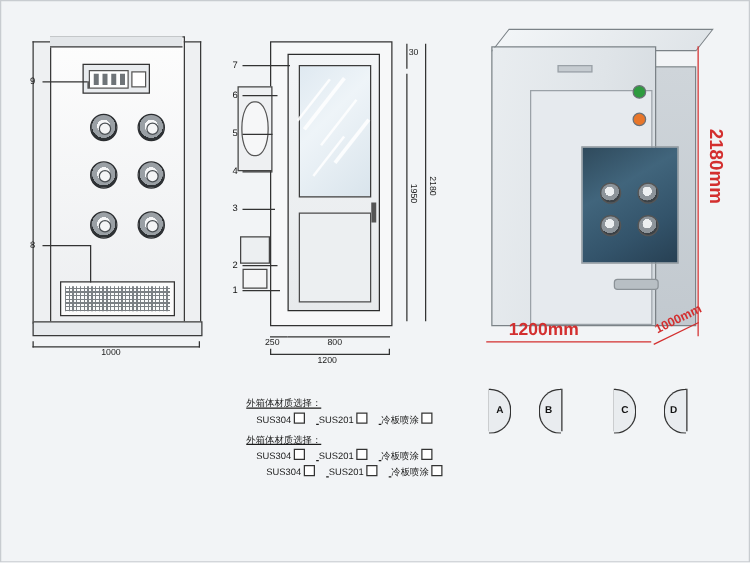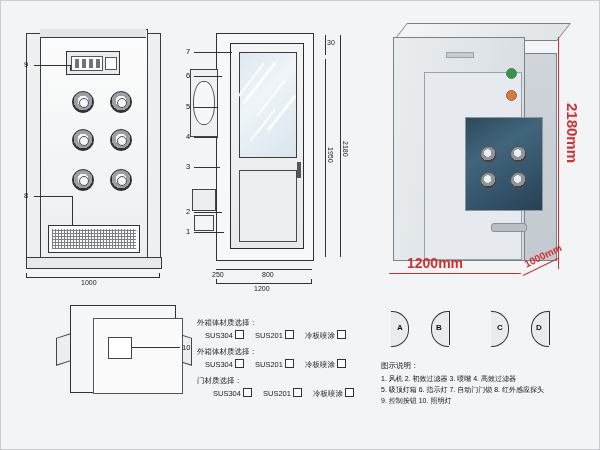--- a/index.html
+++ b/index.html
@@ -85,21 +85,21 @@
   
   #top-view{left:55px;top:298px;width:145px;height:110px;}
   .tv-body{position:absolute;left:14px;top:6px;width:104px;height:86px;border:1.2px solid #333;background:#f6f7f8;}
   .tv-inner{position:absolute;left:22px;top:12px;width:88px;height:74px;border:1px solid #555;background:#fbfbfc;}
   .tv-sq{position:absolute;left:52px;top:38px;width:22px;height:20px;border:1px solid #444;background:#fff;}
   .tv-wingl{position:absolute;left:0px;top:36px;width:16px;height:26px;border:1px solid #444;background:#eceff1;transform:skewY(-18deg);}
   .tv-wingr{position:absolute;left:118px;top:36px;width:16px;height:26px;border:1px solid #444;background:#eceff1;transform:skewY(18deg);}
 
   
   #spec{left:196px;top:315px;width:175px;}
-  .spec-row{font-size:7.5px;color:#1b1b1b;line-height:13px;white-space:nowrap;}
+  .spec-row{font-size:7.5px;color:#1b1b1b;line-height:13px;white-space:nowrap;text-decoration:underline;}
   .chk{display:inline-block;width:7px;height:7px;border:1px solid #333;background:#fff;vertical-align:-1px;margin-left:2px;}
   .spec-opt{display:inline-block;margin-right:9px;}
 
   
   #door-opts{left:380px;top:310px;width:210px;}
   .door-item{position:absolute;width:44px;height:34px;}
   .door-arc{position:absolute;left:10px;top:0;width:17px;height:34px;
     border:1px solid #333;border-left:none;border-radius:0 17px 17px 0;background:#e9ecef;}
   .door-arc.flip{left:0;border:1px solid #333;border-right:none;border-radius:17px 0 0 17px;}
   .door-leaf{position:absolute;width:1.5px;height:34px;background:#333;}
@@ -229,53 +229,40 @@
     </div>
 
     <div class="iso-dim-v" style="right:20px;"></div>
     <div class="dimred" style="right:-2px;top:80px;font-size:15px;writing-mode:vertical-rl;">2180mm</div>
     <div style="position:absolute;left:10px;top:250px;width:132px;height:1px;background:#d32f2f;"></div>
     <div class="dimred" style="left:28px;top:232px;font-size:14px;">1200mm</div>
     <div style="position:absolute;left:144px;top:252px;width:40px;height:1px;background:#d32f2f;transform:rotate(-26deg);transform-origin:left center;"></div>
     <div class="dimred" style="left:146px;top:236px;font-size:10px;transform:rotate(-26deg);transform-origin:left center;">1000mm</div>
   </div>
 
-  <div class="panel" id="top-view">
-    <div class="tv-wingl"></div>
-    <div class="tv-wingr"></div>
-    <div class="tv-body">
-      <div class="tv-inner"></div>
-    </div>
-    <div class="tv-sq"></div>
-    <div class="ln hln" style="left:76px;top:48px;width:48px;"></div>
-    <div class="lbl-num" style="left:126px;top:44px;">10</div>
-  </div>
 
   <div class="panel" id="spec">
     <div class="spec-row">
       <span>外箱体材质选择：</span>
     </div>
     <div class="spec-row" style="padding-left:8px;">
       <span class="spec-opt"><span>SUS304</span><i class="chk"></i></span>
       <span class="spec-opt"><span>SUS201</span><i class="chk"></i></span>
       <span class="spec-opt"><span>冷板喷涂</span><i class="chk"></i></span>
     </div>
 
     <div class="spec-row" style="margin-top:3px;">
       <span>外箱体材质选择：</span>
     </div>
     <div class="spec-row" style="padding-left:8px;">
       <span class="spec-opt"><span>SUS304</span><i class="chk"></i></span>
       <span class="spec-opt"><span>SUS201</span><i class="chk"></i></span>
       <span class="spec-opt"><span>冷板喷涂</span><i class="chk"></i></span>
     </div>
 
-    <div class="spec-row" style="margin-top:3px;">
-      <span>门材质选择：</span>
-    </div>
     <div class="spec-row" style="padding-left:16px;">
       <span class="spec-opt"><span>SUS304</span><i class="chk"></i></span>
       <span class="spec-opt"><span>SUS201</span><i class="chk"></i></span>
       <span class="spec-opt"><span>冷板喷涂</span><i class="chk"></i></span>
     </div>
   </div>
 
   <div class="panel" id="door-opts">
     <div class="door-item" style="left:0px;top:0px;">
       <div class="door-leaf" style="left:10px;top:0;"></div>
@@ -292,20 +279,14 @@
       <div class="door-arc"></div>
       <div class="door-letter" style="left:16px;top:12px;">C</div>
     </div>
     <div class="door-item" style="left:150px;top:0px;">
       <div class="door-leaf" style="left:17px;top:0;"></div>
       <div class="door-arc flip"></div>
       <div class="door-letter" style="left:5px;top:12px;">D</div>
     </div>
   </div>
 
-  <div class="panel" id="legend">
-    <div class="legend-title">图示说明：</div>
-    <div class="legend-line">1. 风机   2. 初效过滤器   3. 喷嘴   4. 高效过滤器</div>
-    <div class="legend-line">5. 吸顶灯箱   6. 指示灯   7. 自动门门锁   8. 红外感应探头</div>
-    <div class="legend-line">9. 控制按钮   10. 照明灯</div>
-  </div>
 
 </div>
 
 </body></html>

